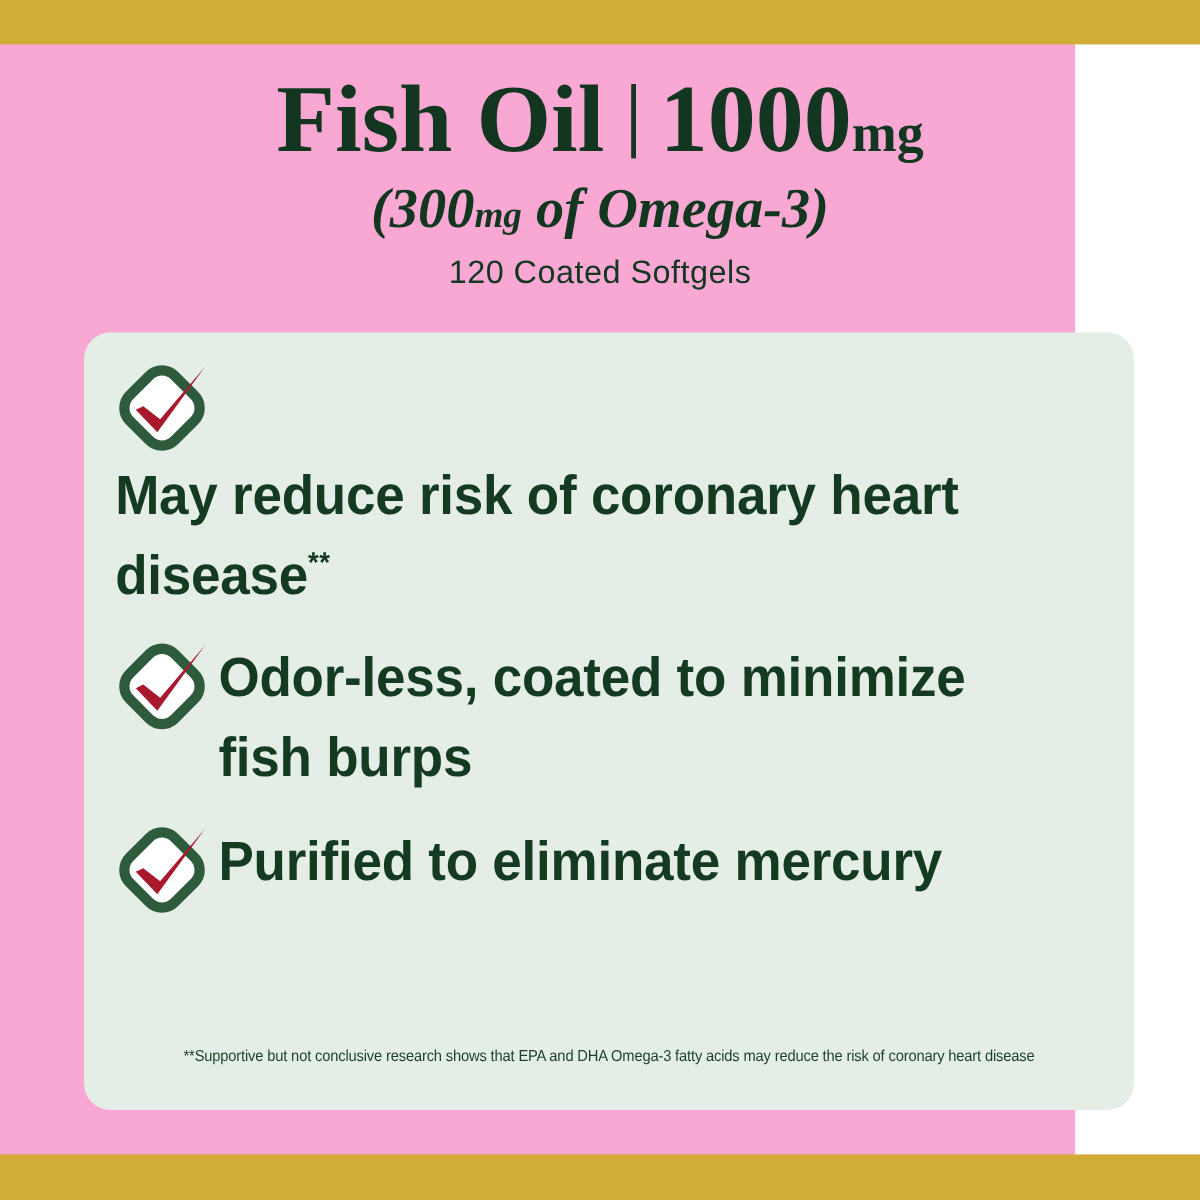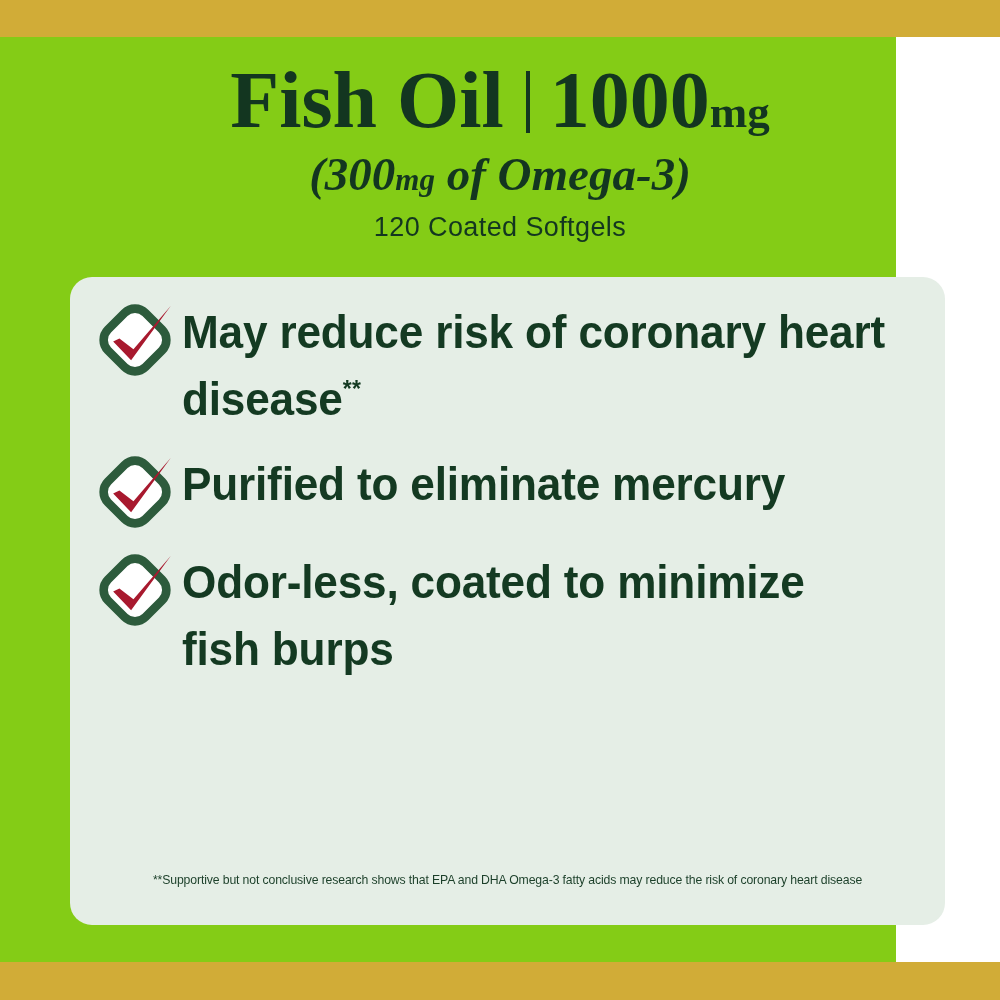--- a/index.html
+++ b/index.html
@@ -9,21 +9,21 @@
     height: 1000px;
     background: #ffffff;
     font-family: "Liberation Sans", sans-serif;
     overflow: hidden;
   }
 
   .page {
     position: relative;
     width: 896px;
     height: 1000px;
-    background: #84cc16;
+    background: #f9a8d4;
   }
 
   
   .bar-top {
     position: absolute;
     left: 0; top: 0;
     width: 1000px; height: 37px;
     background: #d1ac37;
   }
   .bar-bottom {
@@ -100,21 +100,21 @@
     list-style: none;
     margin: 0;
     padding: 0;
   }
 
   .benefit {
     display: flex;
     align-items: flex-start;
     margin-bottom: 18px;
   }
-  .benefit:nth-child(1) { margin-top: 4px; }
+  .benefit:nth-child(1) { margin-top: 4px; flex-direction: column; }
 
   .check-icon {
     flex: 0 0 auto;
     width: 78px;
     height: 78px;
     margin-right: 8px;
     margin-top: 2px;
   }
   .check-icon svg { display: block; width: 78px; height: 78px; }
 
@@ -183,31 +183,31 @@
       </li>
 
 
       <li class="benefit">
         <span class="check-icon">
           <svg viewBox="0 0 100 100" xmlns="http://www.w3.org/2000/svg">
             <rect x="16" y="16" width="68" height="68" rx="19" ry="19" transform="rotate(45 50 50)" fill="#ffffff" stroke="#2d5b3c" stroke-width="11"></rect>
             <path d="M 22 52 L 45 76 L 96 6 L 48 62 L 30 48 Z" fill="#a8192e"></path>
           </svg>
         </span>
-        <span class="benefit-text"><span>Purified to eliminate mercury</span><sup></sup></span>
+        <span class="benefit-text"><span>Odor-less, coated to minimize fish burps</span><sup></sup></span>
       </li>
 
       <li class="benefit">
         <span class="check-icon">
           <svg viewBox="0 0 100 100" xmlns="http://www.w3.org/2000/svg">
             <rect x="16" y="16" width="68" height="68" rx="19" ry="19" transform="rotate(45 50 50)" fill="#ffffff" stroke="#2d5b3c" stroke-width="11"></rect>
             <path d="M 22 52 L 45 76 L 96 6 L 48 62 L 30 48 Z" fill="#a8192e"></path>
           </svg>
         </span>
-        <span class="benefit-text"><span>Odor-less, coated to minimize fish burps</span><sup></sup></span>
+        <span class="benefit-text"><span>Purified to eliminate mercury</span><sup></sup></span>
       </li>
 
     </ul>
 
     <div class="footnote">**Supportive but not conclusive research shows that EPA and DHA Omega-3 fatty acids may reduce the risk of coronary heart disease</div>
 
   </div>
 
   <div class="bar-bottom"></div>
 

